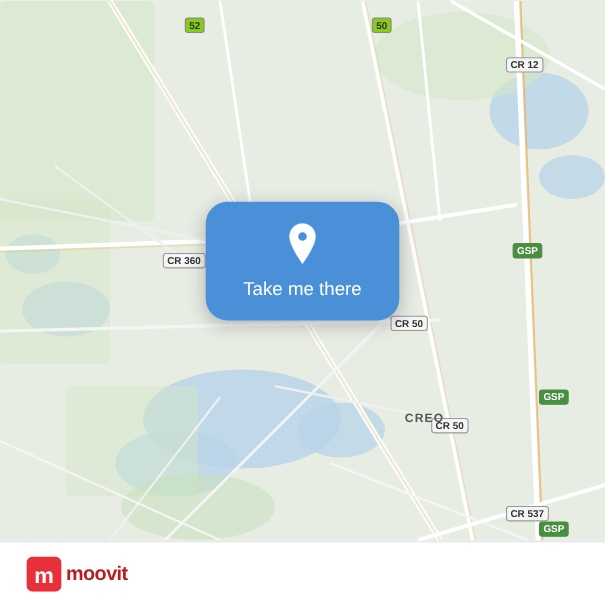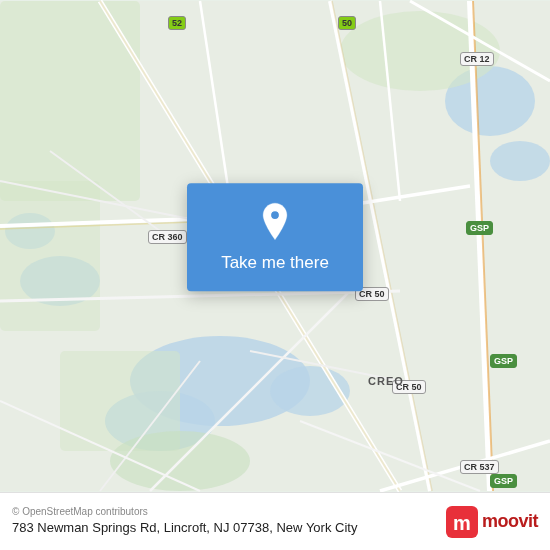--- a/index.html
+++ b/index.html
@@ -23,21 +23,21 @@
       top: 0; left: 0;
     }
 
     
     #action-card {
       position: absolute;
       top: 50%;
       left: 50%;
       transform: translate(-50%, -58%);
       background: #4a90d9;
-      border-radius: 4px;
+      border-radius: 20px;
       padding: 18px 28px 18px 28px;
       display: flex;
       flex-direction: column;
       align-items: center;
       box-shadow: 0 4px 16px rgba(0,0,0,0.25);
       min-width: 176px;
     }
 
     #location-pin {
       width: 42px;
@@ -219,26 +219,20 @@
       <svg id="location-pin" viewBox="0 0 42 46" xmlns="http://www.w3.org/2000/svg">
         <path d="M21 2C13.8 2 8 7.8 8 15c0 9.5 13 27 13 27S34 24.5 34 15c0-7.2-5.8-13-13-13z" fill="white" stroke="rgba(255,255,255,0.3)" stroke-width="1"></path>
         <circle cx="21" cy="15" r="5" fill="#4a90d9" stroke="white" stroke-width="1.5"></circle>
       </svg>
       <span id="action-label">Take me there</span>
     </div>
 
   </div>
 
   <div id="bottom-bar">
-    <div id="address-section">
-      <div id="osm-attribution">© OpenStreetMap contributors</div>
-      <div id="address-text">
-        <span>783 Newman Springs Rd, Lincroft, NJ 07738, New</span> <span>York City</span>
-      </div>
-    </div>
     <div id="moovit-logo">
 
       <svg id="moovit-icon" viewBox="0 0 32 32" xmlns="http://www.w3.org/2000/svg">
         <rect width="32" height="32" rx="6" fill="#e8303a"></rect>
         <text x="16" y="24" font-size="20" font-weight="bold" fill="white" text-anchor="middle" font-family="Arial">m</text>
       </svg>
       <span id="moovit-text">moovit</span>
     </div>
   </div>
 </div>

